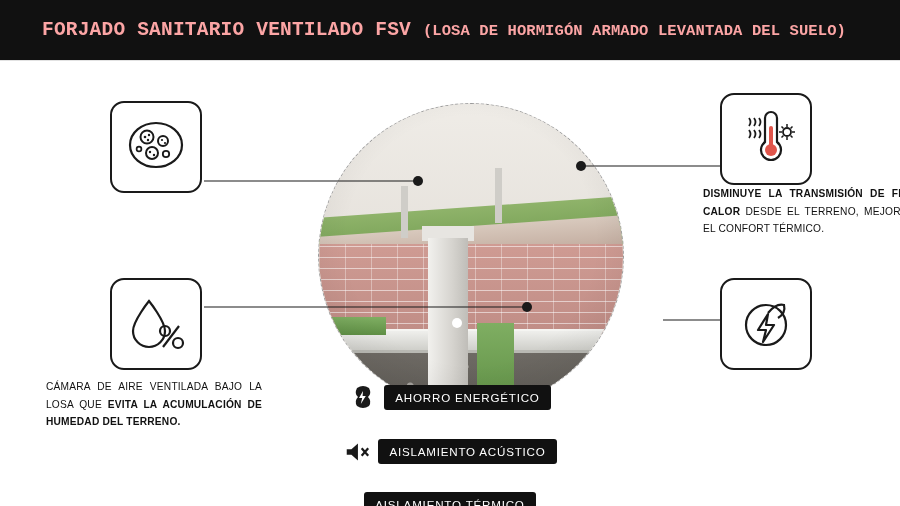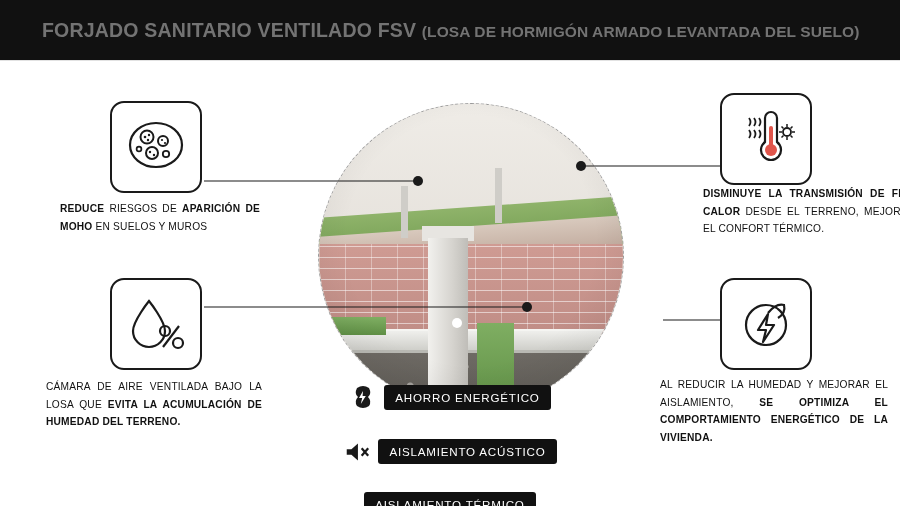--- a/index.html
+++ b/index.html
@@ -19,25 +19,26 @@
   .header {
     position: absolute;
     left: 0; top: 0;
     width: 900px; height: 60px;
     background: #111111;
     display: flex;
     align-items: center;
   }
   .header-title {
     margin-left: 42px;
-    color: #737373;
+    color: #fca5a5;
     font-size: 19.5px;
     font-weight: bold;
     letter-spacing: 0.2px;
     white-space: nowrap;
+    font-family: Liberation Mono, monospace;
   }
   .header-title .sub {
     font-size: 15.5px;
     font-weight: bold;
     letter-spacing: 0.1px;
   }
 
   
   .circle-wrap {
     position: absolute;
@@ -250,21 +251,20 @@
         <circle cx="37" cy="24" r="1.1" fill="#1a1a1a"></circle>
           <circle cx="40" cy="27" r="1.1" fill="#1a1a1a"></circle>
         <circle cx="27" cy="37" r="6" fill="none" stroke="#1a1a1a" stroke-width="2"></circle>
         <circle cx="25" cy="36" r="1.2" fill="#1a1a1a"></circle>
           <circle cx="29" cy="39" r="1.2" fill="#1a1a1a"></circle>
         <circle cx="41" cy="38" r="3.2" fill="none" stroke="#1a1a1a" stroke-width="1.8"></circle>
         <circle cx="14" cy="33" r="2.4" fill="none" stroke="#1a1a1a" stroke-width="1.7"></circle>
       </svg>
     </span>
   </div>
-  <div class="callout c-tl"><b>REDUCE</b> RIESGOS DE <b>APARICIÓN DE MOHO</b> EN SUELOS Y MUROS</div>
 
   <div class="icon-box ib-bl">
     <span>
       <svg width="62" height="62" viewBox="0 0 62 62">
         <path d="M24 10 C24 10 8 30 8 40 a16 16 0 0 0 32 0 C40 30 24 10 24 10 Z" fill="none" stroke="#1a1a1a" stroke-width="2.2"></path>
         <circle cx="40" cy="40" r="5" fill="none" stroke="#1a1a1a" stroke-width="2.2"></circle>
         <circle cx="53" cy="52" r="5" fill="none" stroke="#1a1a1a" stroke-width="2.2"></circle>
         <line x1="54" y1="35" x2="38" y2="56" stroke="#1a1a1a" stroke-width="2.2"></line>
       </svg>
     </span>
@@ -288,21 +288,20 @@
 
   <div class="icon-box ib-br">
     <span>
       <svg width="62" height="62" viewBox="0 0 62 62">
         <circle cx="31" cy="34" r="20" fill="none" stroke="#1a1a1a" stroke-width="2.2"></circle>
         <path d="M33 22 q8 -10 16 -8 q2 8 -6 13" fill="none" stroke="#1a1a1a" stroke-width="2.2"></path>
         <path d="M33 23 l-10 16 h8 l-3 12 l11 -17 h-8 z" fill="none" stroke="#1a1a1a" stroke-width="2.2" stroke-linejoin="round"></path>
       </svg>
     </span>
   </div>
-  <div class="callout c-br">AL REDUCIR LA HUMEDAD Y MEJORAR EL AISLAMIENTO, <b>SE OPTIMIZA EL COMPORTAMIENTO ENERGÉTICO DE LA VIVIENDA.</b></div>
 
   <div class="footer">
 
     <div class="fitem">
       <span class="ficon">
         <svg width="28" height="28" viewBox="0 0 28 28">
           <path d="M8 4 q6 -4 12 0 q3 6 -1 9 q4 4 1 9 q-6 4 -12 0 q-3 -5 1 -9 q-4 -3 -1 -9 z" fill="#1a1a1a"></path>
           <path d="M14 7 l-4 7 h3.2 l-1.4 6 l5 -8 h-3.2 z" fill="#ffffff"></path>
         </svg>
       </span>

